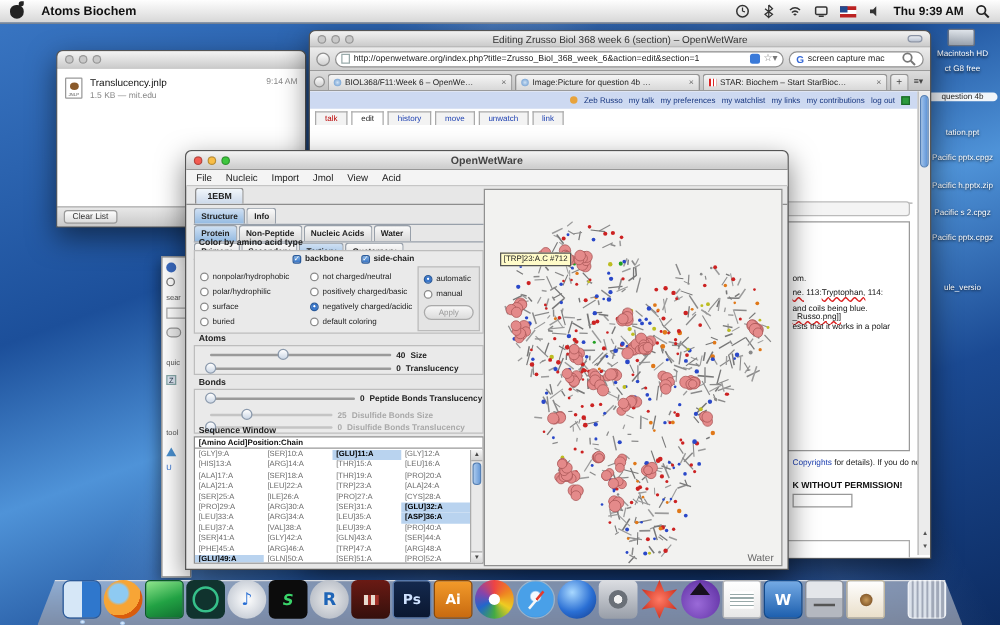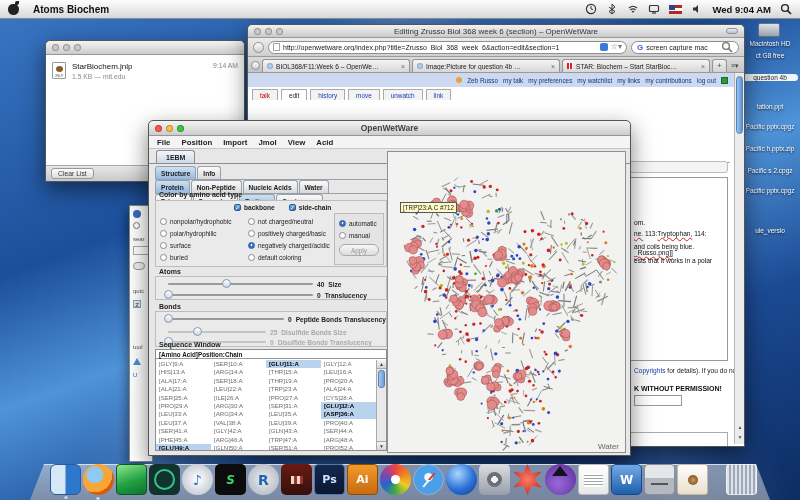--- a/index.html
+++ b/index.html
@@ -91,21 +91,21 @@
   .summarybox{position:absolute;top:322px;left:386px;width:48px;height:11px;border:1px solid #999;background:#fff;}
   .edittools{position:absolute;top:359px;left:310px;width:170px;height:60px;border:1px solid #aaa;background:#fff;}
   .b-scroll{position:absolute;top:0;right:0;width:10px;bottom:2px;background:#ececec;border-left:1px solid #b5b5b5;}
   .b-thumb{position:absolute;top:3px;left:1px;width:7px;height:58px;border-radius:4px;background:linear-gradient(90deg,#9ec2ec,#5d93d6);border:1px solid #5580b5;}
   .b-arr{position:absolute;left:0;width:10px;height:10px;font-size:5px;color:#555;text-align:center;line-height:10px;}
   .b-arr.up{bottom:12px;}.b-arr.dn{bottom:2px;}
   
   #sbwin{left:148px;top:120px;width:483px;height:336px;z-index:10;background:#e7e7e7;}
   #sbwin .tbar{height:15px;}
   .sb-menubar{height:13px;background:#f4f4f4;border-bottom:1px solid #c6c6c6;display:flex;gap:11px;padding:0 8px;align-items:center;}
-  .mitem{font-size:7.8px;font-weight:bold;color:#222;}
+  .mitem{font-size:7.8px;font-weight:normal;color:#222;}
   .pdbrow{position:absolute;top:28px;left:0;right:0;height:15px;border-bottom:1px solid #8d8d8d;}
   .pdbtab{position:absolute;left:7px;bottom:0;height:13px;padding:0 9px;font-size:7px;font-weight:bold;color:#222;line-height:13px;background:linear-gradient(#f2f6fb,#ccd9ea);border:1px solid #8d8d8d;border-bottom:none;border-radius:3px 3px 0 0;}
   .trow{position:absolute;left:6px;width:232px;display:flex;gap:1px;border-bottom:1px solid #98a0aa;}
   .tb{height:13px;padding:0 5px;font-size:6.6px;font-weight:bold;line-height:13px;border:1px solid #98a0aa;border-bottom:none;border-radius:3px 3px 0 0;background:linear-gradient(#fafafa,#d9d9d9);color:#222;white-space:nowrap;}
   .tb.on{background:linear-gradient(#cfe0f3,#94bae1);}
   .group{position:absolute;left:6px;width:232px;border:1px solid #bdbdbd;background:#eaeaea;}
   .gtitle{position:absolute;left:6px;font-size:7px;font-weight:bold;color:#222;}
   .chkrow{position:absolute;top:3px;left:78px;display:flex;gap:14px;}
   .chk{display:flex;align-items:center;gap:3px;font-size:6.6px;font-weight:bold;color:#222;}
   .cbx{width:7px;height:7px;border-radius:2px;background:linear-gradient(#7db2e8,#3672c4);border:1px solid #2a5a9a;color:#fff;font-size:6px;line-height:7px;text-align:center;font-style:normal;}
@@ -201,21 +201,21 @@
       <div class="lights">
         <span class="lt dim"></span>
         <span class="lt dim"></span>
         <span class="lt dim"></span>
       </div>
     </div>
     <div class="body">
       <div class="dlrow">
         <div class="jnlp"></div>
         <div>
-          <div class="dlname">StarBiochem.jnlp</div>
+          <div class="dlname">Translucency.jnlp</div>
           <div class="dlmeta">1.5 KB — mit.edu</div>
         </div>
         <div class="dltime">9:14 AM</div>
       </div>
     </div>
     <div class="foot">
       <span class="clearbtn">Clear List</span>
     </div>
   </div>
 
@@ -339,21 +339,21 @@
     <div class="tbar">
       <div class="lights">
         <span class="lt r"></span>
         <span class="lt y"></span>
         <span class="lt g"></span>
       </div>
       <span class="wtitle">OpenWetWare</span>
     </div>
     <div class="sb-menubar" id="sb-menus">
         <span class="mitem">File</span>
-        <span class="mitem">Position</span>
+        <span class="mitem">Nucleic</span>
         <span class="mitem">Import</span>
         <span class="mitem">Jmol</span>
         <span class="mitem">View</span>
         <span class="mitem">Acid</span>
       </div>
     <div class="pdbrow">
       <span class="pdbtab">1EBM</span>
     </div>
 
     <div class="trow" id="tabs-view" style="top:45px;">
@@ -1434,21 +1434,21 @@
       <svg class="sic" viewBox="0 0 12 12">
           <rect x="1.5" y="2.5" width="9" height="6" rx="1" fill="none" stroke="#333" stroke-width="1.2"></rect>
           <line x1="4" y1="10" x2="8" y2="10" stroke="#333" stroke-width="1.2"></line>
         </svg>
       <span class="sic" style="width:13px;height:9px;background:linear-gradient(#b22 0 33%,#fff 33% 66%,#b22 66%);position:relative;">
           <i style="position:absolute;left:0;top:0;width:6px;height:5px;background:#224a8f;"></i>
         </span>
       <svg class="sic" viewBox="0 0 12 12">
           <polygon points="2,4.5 4.5,4.5 7,2 7,10 4.5,7.5 2,7.5" fill="#333"></polygon>
         </svg>
-      <span class="mclock">Wed 9:04 AM</span>
+      <span class="mclock">Thu 9:39 AM</span>
       <svg class="sic" viewBox="0 0 12 12">
           <circle cx="5" cy="5" r="3.4" fill="none" stroke="#222" stroke-width="1.4"></circle>
           <line x1="7.6" y1="7.6" x2="11" y2="11" stroke="#222" stroke-width="1.6"></line>
         </svg>
     </span>
   </div>
 
   <div id="dock">
     <div class="shelf"></div>
     <div id="dock-icons">

